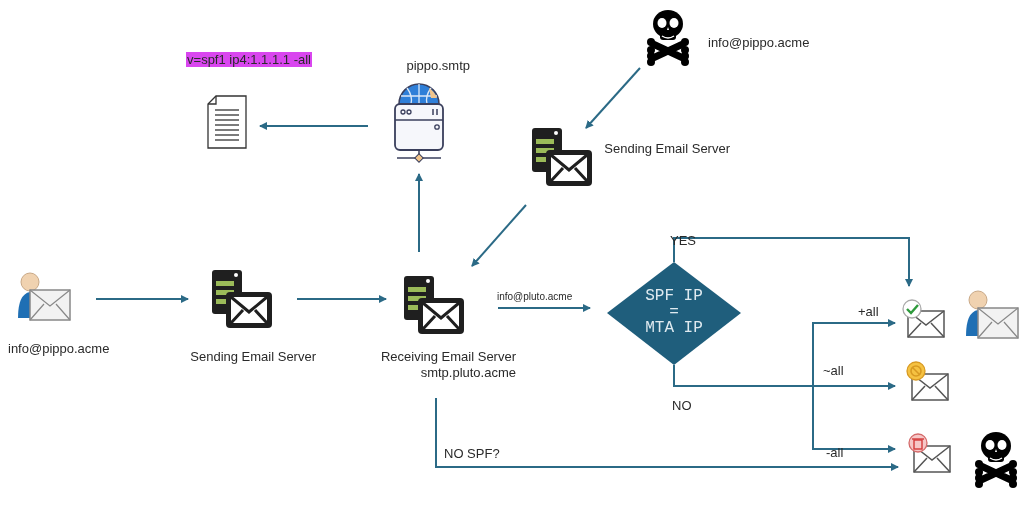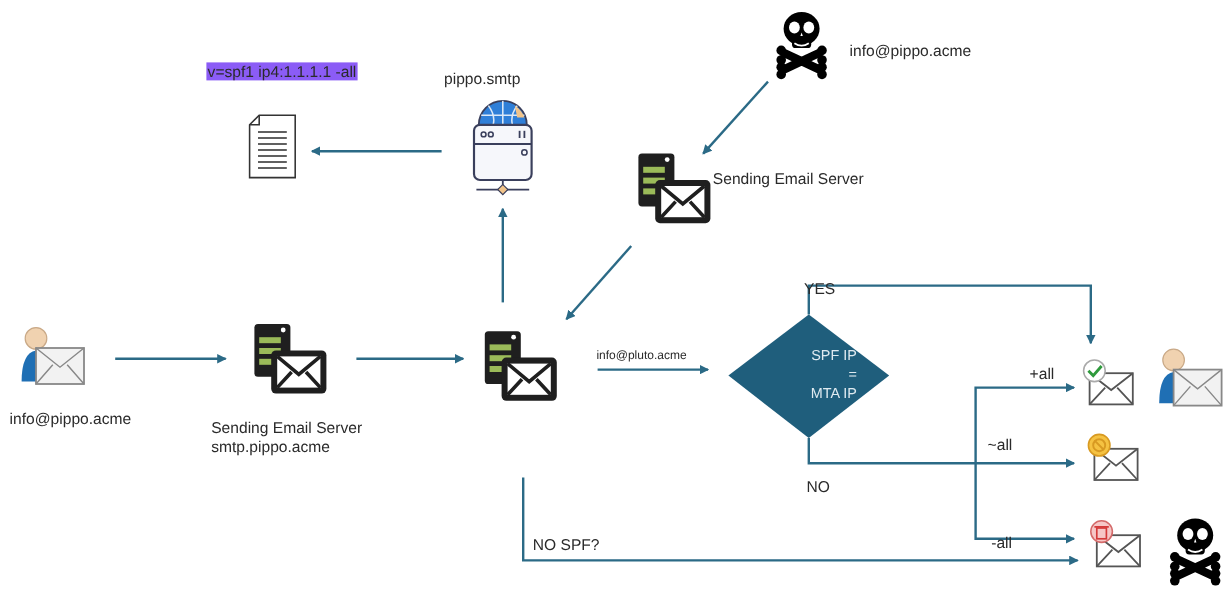--- a/index.html
+++ b/index.html
@@ -1,22 +1,22 @@
 <!DOCTYPE html>
 <html><head>
 <meta charset="utf-8">
 <style>
   html, body { margin:0; padding:0; background:#ffffff; }
   body { width:1024px; height:505px; position:relative; overflow:hidden;
          font-family:"Liberation Sans", sans-serif; color:#222; }
   .abs { position:absolute; }
-  .lbl { position:absolute; font-size:13px; color:#2a2a2a; text-align:left; line-height:16px; white-space:nowrap; }
-  .hl { background:#8b5cf6; padding:0 1px; }
+  .lbl { position:absolute; font-size:13px; color:#2a2a2a; text-align:right; line-height:16px; white-space:nowrap; }
+  .hl { background:#d946ef; padding:0 1px; }
   svg.canvas { position:absolute; left:0; top:0; }
-  .diamond-text { color:#dfeaf0; font-size:12px; text-align:right; line-height:16px; }
+  .diamond-text { color:#dfeaf0; font-size:16px; text-align:center; line-height:16px;font-family:Liberation Mono, monospace; }
 </style>
 </head>
 <body>
 
 <svg class="canvas" width="1024" height="505" viewBox="0 0 1024 505">
   <defs>
     <marker id="ah" markerWidth="8" markerHeight="8" refX="7" refY="4" orient="auto" markerUnits="userSpaceOnUse">
       <path d="M0,0 L8,4 L0,8 Z" fill="#2b6a86"></path>
     </marker>
     <g id="mailserver">
@@ -166,24 +166,25 @@
 <div class="lbl" style="left:708px;top:35px;">info@pippo.acme</div>
 
 <div class="lbl" style="left:594px;top:141px;width:136px;">
   <div>Sending Email Server</div>
 </div>
 
 <div class="lbl" style="left:8px;top:341px;">info@pippo.acme</div>
 
 <div class="lbl" style="left:176px;top:349px;width:140px;">
   <div>Sending Email Server</div>
-  <div>smtp.pippo.acme</div>
 </div>
 
 <div class="lbl" style="left:366px;top:349px;width:150px;">
+  <div>Receiving Email Server</div>
+  <div>smtp.pluto.acme</div>
 </div>
 
 <div class="lbl" style="left:497px;top:289px;font-size:10px;">info@pluto.acme</div>
 
 <div class="abs diamond-text" style="left:634px;top:288px;width:80px;">
   <div>SPF IP</div>
   <div>=</div>
   <div>MTA IP</div>
 </div>
 

